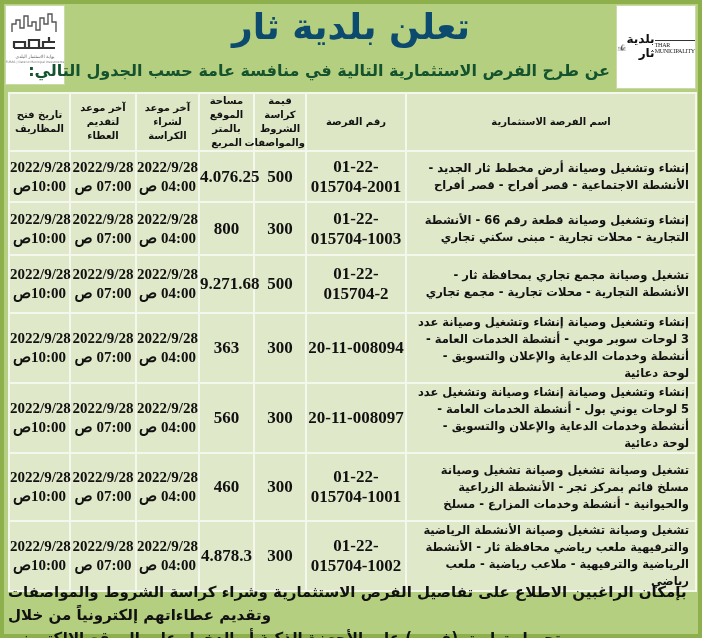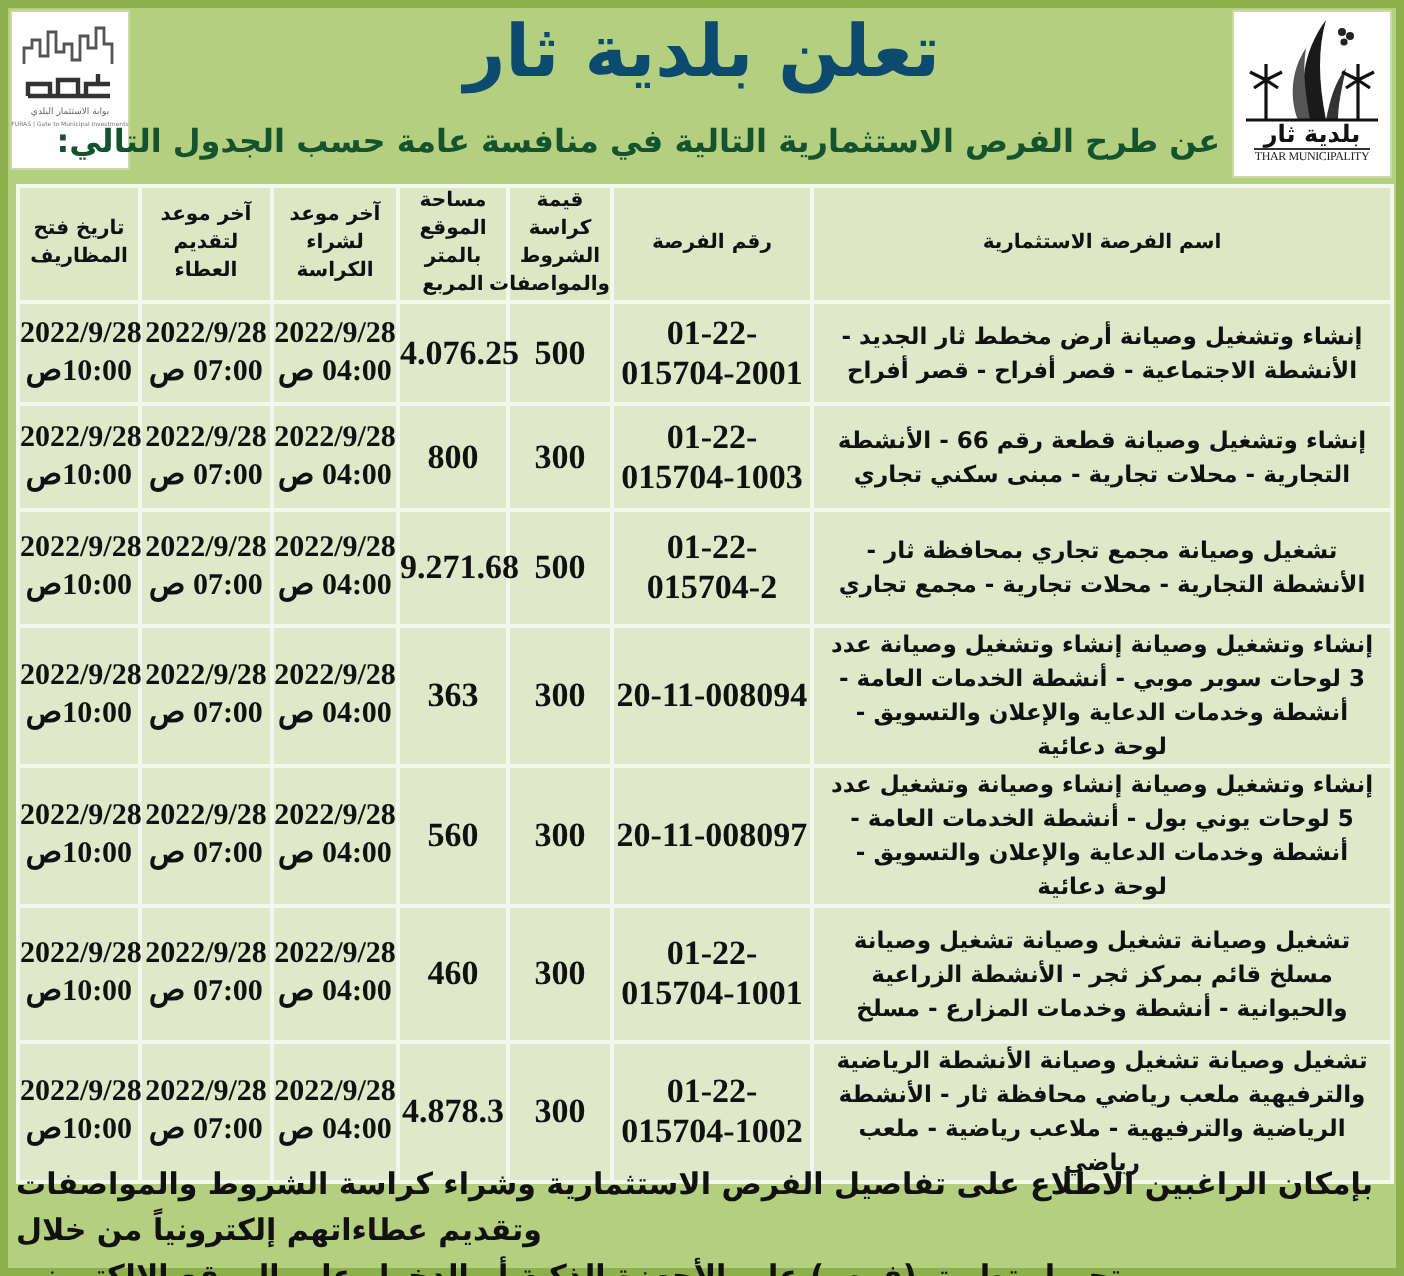--- a/index.html
+++ b/index.html
@@ -21,21 +21,21 @@
     background: #ffffff; border: 1px solid #c9d9a8;
     display: flex; flex-direction: column; align-items: center; justify-content: flex-start;
     padding-top: 6px;
   }
   .logo-left svg { display: block; }
   .logo-left .tiny1 { font-size: 4.5px; color: #666; margin-top: 2px; direction: rtl; }
   .logo-left .tiny2 { font-size: 3px; color: #777; margin-top: 1px; white-space: nowrap; }
   .logo-right {
     position: absolute; right: 6px; top: 5px; width: 80px; height: 84px;
     background: #ffffff; border: 1px solid #c9d9a8;
-    display: flex; flex-direction: column; align-items: center;
+    display: flex; align-items: center;
   }
   .logo-right .ar-name { font-family: "DejaVu Sans", sans-serif; font-weight: bold; font-size: 12px; direction: rtl; margin-top: -2px; color:#111; }
   .logo-right .en-name { font-family: "Liberation Serif", serif; font-size: 6px; letter-spacing: -0.2px; color:#222; border-top: 1px solid #333; padding-top:1px; }
   .title {
     position: absolute; left: 110px; right: 110px; top: 2px; height: 50px;
     text-align: center; direction: rtl;
     font-family: "DejaVu Sans", sans-serif; font-weight: bold;
     font-size: 36px; line-height: 50px; color: #0c4a6e;
     letter-spacing: 2px;
   }
@@ -59,21 +59,21 @@
     color: #111;
   }
   .tbl th {
     background: #dde7c6;
     font-size: 10px; font-weight: bold; line-height: 14px;
     font-family: "DejaVu Sans", sans-serif;
   }
   .tbl td.name {
     font-family: "DejaVu Sans", sans-serif; font-weight: bold;
     font-size: 11.5px; line-height: 17px; padding: 0 6px;
-    text-align: center;
+    text-align: right;
   }
   .tbl td.num {
     font-family: "Liberation Serif", serif; font-weight: bold;
     font-size: 17px; direction: ltr;
   }
   .tbl td.date {
     font-family: "Liberation Serif", serif; font-weight: bold;
     font-size: 15px; line-height: 19px;
   }
   .tbl td.date .d1 { display: block; direction: ltr; }

